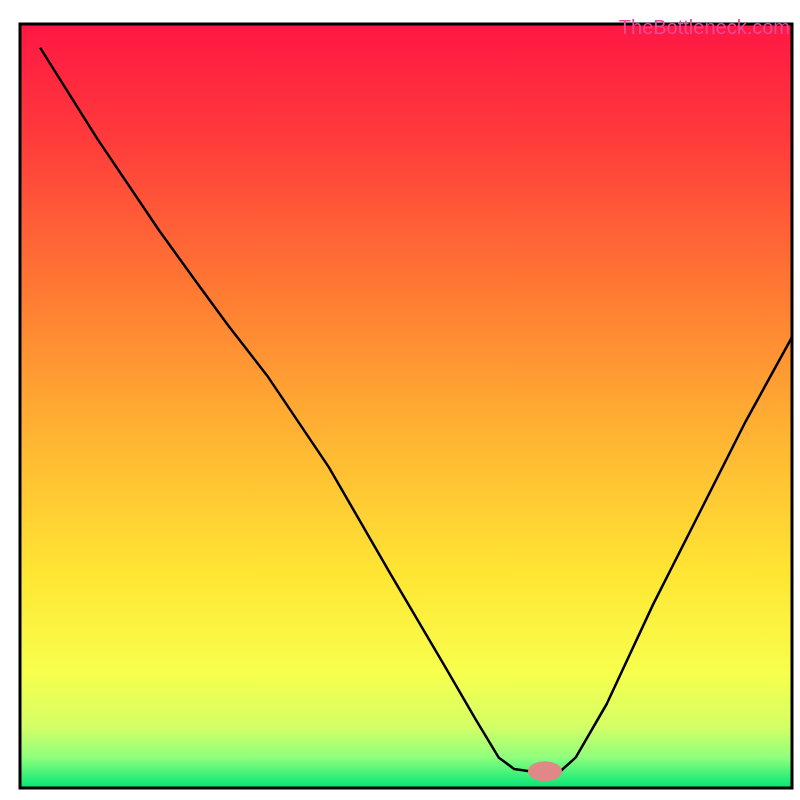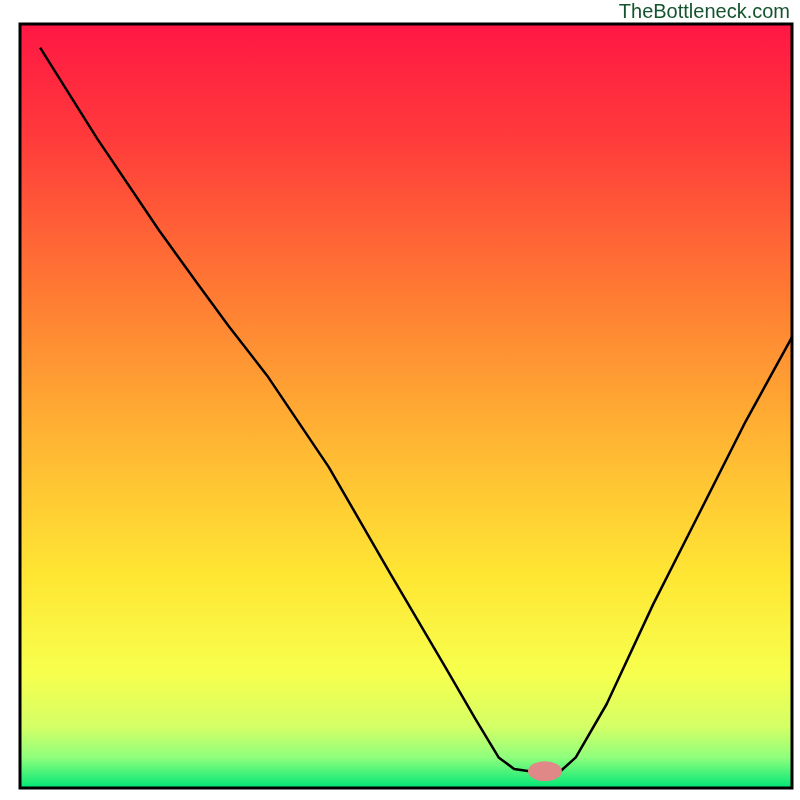--- a/index.html
+++ b/index.html
@@ -10,24 +10,24 @@
     background: #fff;
     font-family: Arial, sans-serif;
   }
   .chart-container {
     position: relative;
     width: 800px;
     height: 800px;
   }
   .watermark {
     position: absolute;
-    top: 0px;
+    top: 16px;
     right: 10px;
     font-size: 20px;
-    color: #14532d;
+    color: #ec4899;
     font-weight: normal;
     z-index: 10;
   }
   svg {
     display: block;
   }
 </style>
 </head>
 <body>
 

